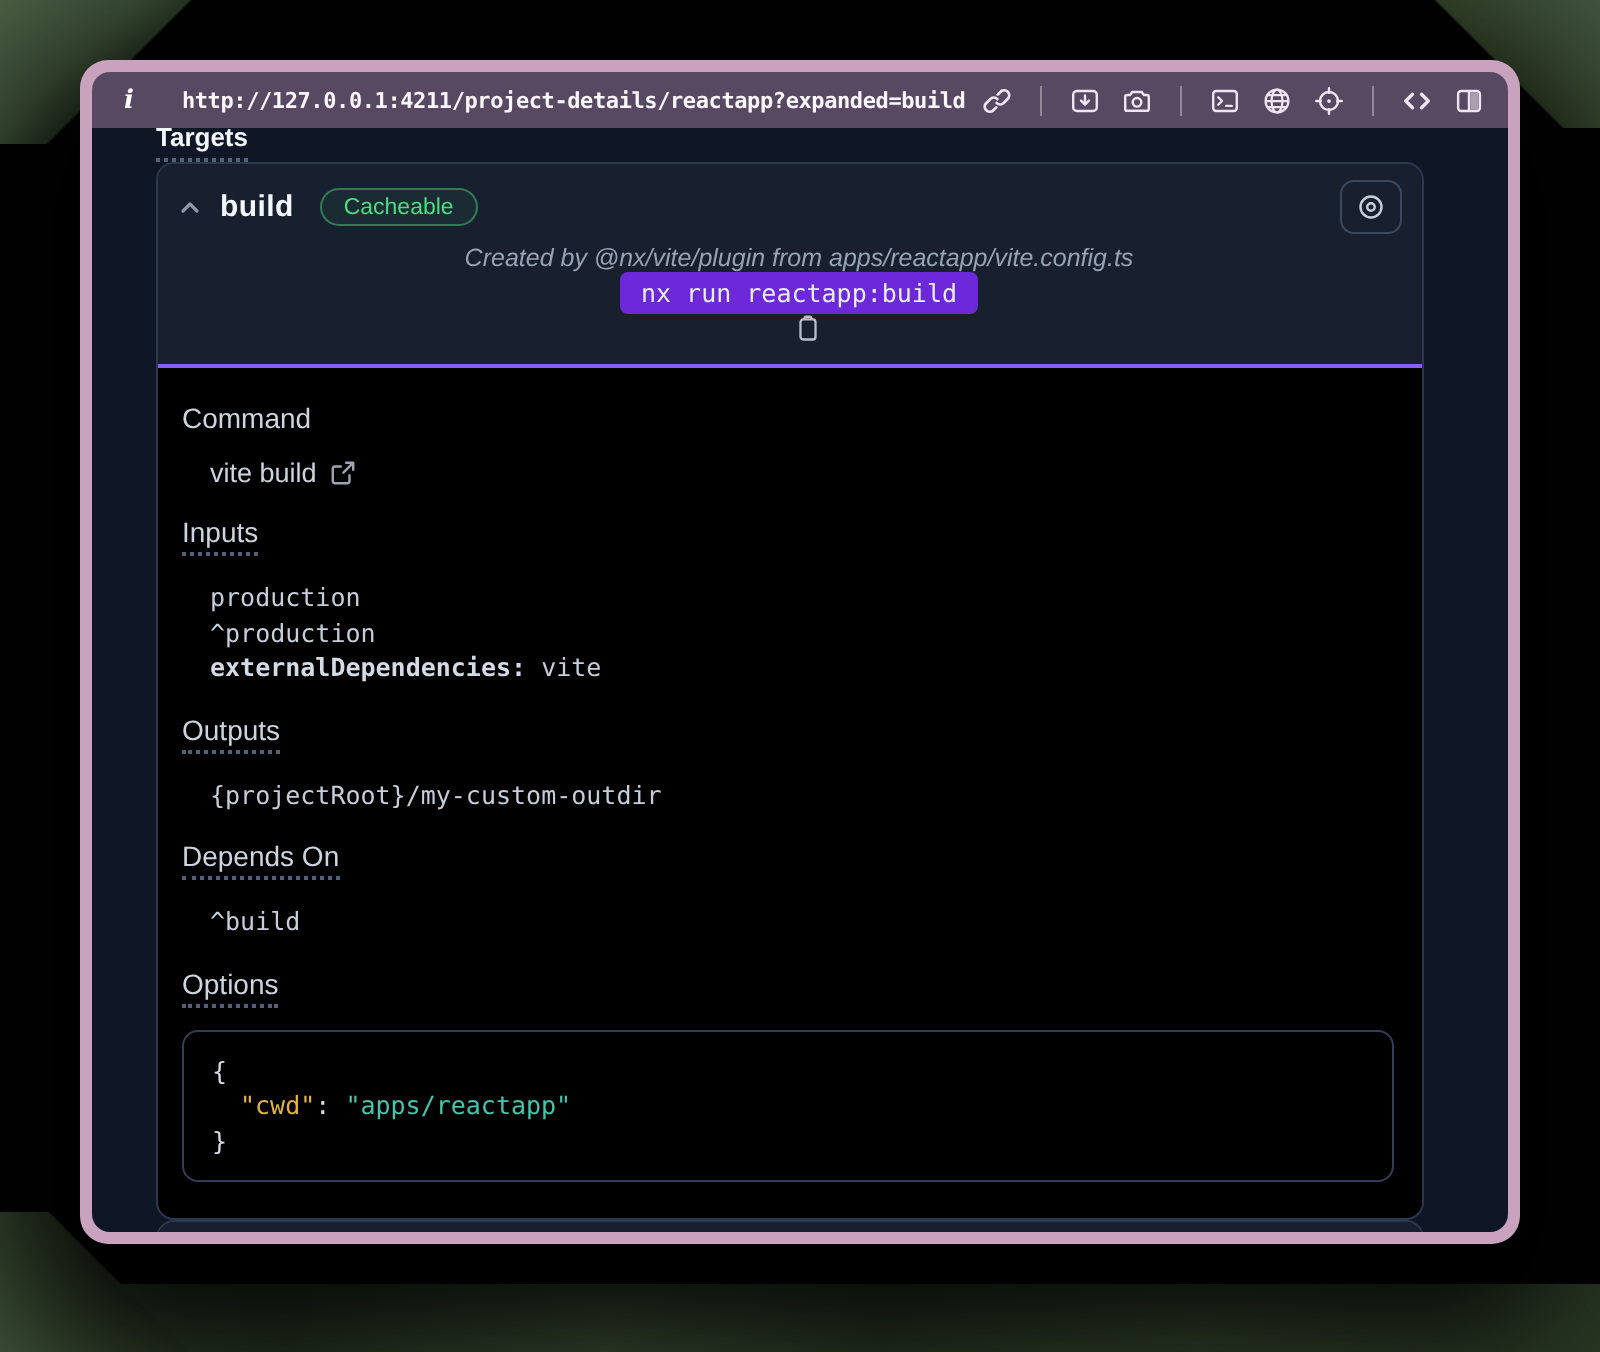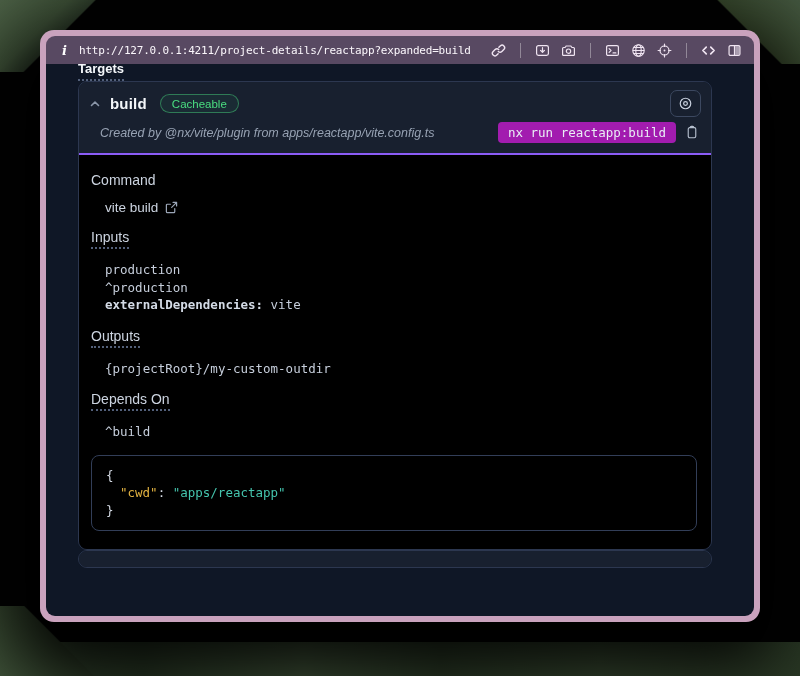--- a/index.html
+++ b/index.html
@@ -36,22 +36,22 @@
   
   .toolbar {
     height: 28px; flex: 0 0 28px;
     background: #584962;
     display: flex; align-items: center;
     padding: 0 12px 0 16px;
     color: #f1ebf4;
   }
   .info-glyph { font-family: "DejaVu Serif", serif; font-style: italic; font-weight: bold;
     font-size: 13px; color: #ffffff; margin-right: 12px; }
-  .url-text { font-family: "DejaVu Sans Mono", monospace; font-size: 11px; font-weight: normal;
-    color: #fbf7fc; letter-spacing: -0.2px; flex: 1; white-space: nowrap; overflow: hidden; }
+  .url-text { font-family: "DejaVu Sans Mono", monospace; font-size: 11px; font-weight: bold;
+    color: #fbf7fc; letter-spacing: -0.2px; flex: 1; white-space: nowrap; overflow: hidden; margin-left: 12px; }
   .tools { display: flex; align-items: center; gap: 11px; }
   .tbtn { background: none; border: none; padding: 0; color: #efe4f1; cursor: pointer;
     display: flex; align-items: center; }
   .tbtn svg { width: 15px; height: 15px; }
   .tsep { width: 1px; height: 15px; background: rgba(255,255,255,0.35); margin: 0 3px; }
 
   
   .content {
     flex: 1; background: #0f1726; overflow: hidden;
     padding: 0 42px 0 32px; position: relative; color: #e2e8f0;
@@ -69,25 +69,25 @@
     margin-left: 13px; font-size: 11.5px; color: #4ade80;
     border: 1px solid rgba(74,222,128,0.45); background: rgba(74,222,128,0.06);
     border-radius: 999px; padding: 2.5px 11px;
   }
   .eyebtn {
     margin-left: auto; width: 31px; height: 27px;
     background: transparent; border: 1px solid #3c4860; border-radius: 7px;
     color: #c7cfdc; display: flex; align-items: center; justify-content: center; cursor: pointer;
   }
   .eyebtn svg { width: 15px; height: 15px; }
-  .head-row2 { display: flex; align-items: center; padding: 3px 12px 10px 21px; }
+  .head-row2 { display: flex; align-items: center; padding: 3px 12px 10px 21px; flex-direction: column; }
   .created-by { font-size: 12.5px; font-style: italic; color: #97a2b3; flex: 1; }
   .chip {
     font-family: "DejaVu Sans Mono", monospace; font-size: 12.5px; color: #e9eef5;
-    background: #a21caf; border-radius: 4px; padding: 3px 10px; white-space: pre;
+    background: #6d28d9; border-radius: 4px; padding: 3px 10px; white-space: pre;
   }
   .copybtn { background: none; border: none; color: #b5bfce; margin-left: 9px; cursor: pointer;
     display: flex; padding: 0; }
   .copybtn svg { width: 14px; height: 15px; }
 
   .card-body { background: #000000; border-top: 2px solid #8b5cf6; padding: 17px 14px 18px 12px; }
   .section { margin-bottom: 14px; }
   .sec-label { font-size: 14px; color: #ccd4e0; margin-bottom: 12px; display: block; }
   .sec-label .dotted { padding-bottom: 2px; }
   .val-block { margin-left: 14px; }
@@ -260,20 +260,23 @@
           <div class="section">
             <span class="sec-label">
               <span class="dotted">Depends On</span>
             </span>
             <div class="val-block">
               <div class="mono">^build</div>
             </div>
           </div>
 
           <div class="section" style="margin-bottom:0;">
+            <span class="sec-label" style="margin-bottom:0;">
+              <span class="dotted">Options</span>
+            </span>
             <div class="code-block">
               <div class="mono tok-punct">{</div>
               <div class="mono line2"><span class="tok-key">"cwd"</span><span class="tok-punct">: </span><span class="tok-val">"apps/reactapp"</span></div>
               <div class="mono tok-punct">}</div>
             </div>
           </div>
 
         </div>
       </section>
 

